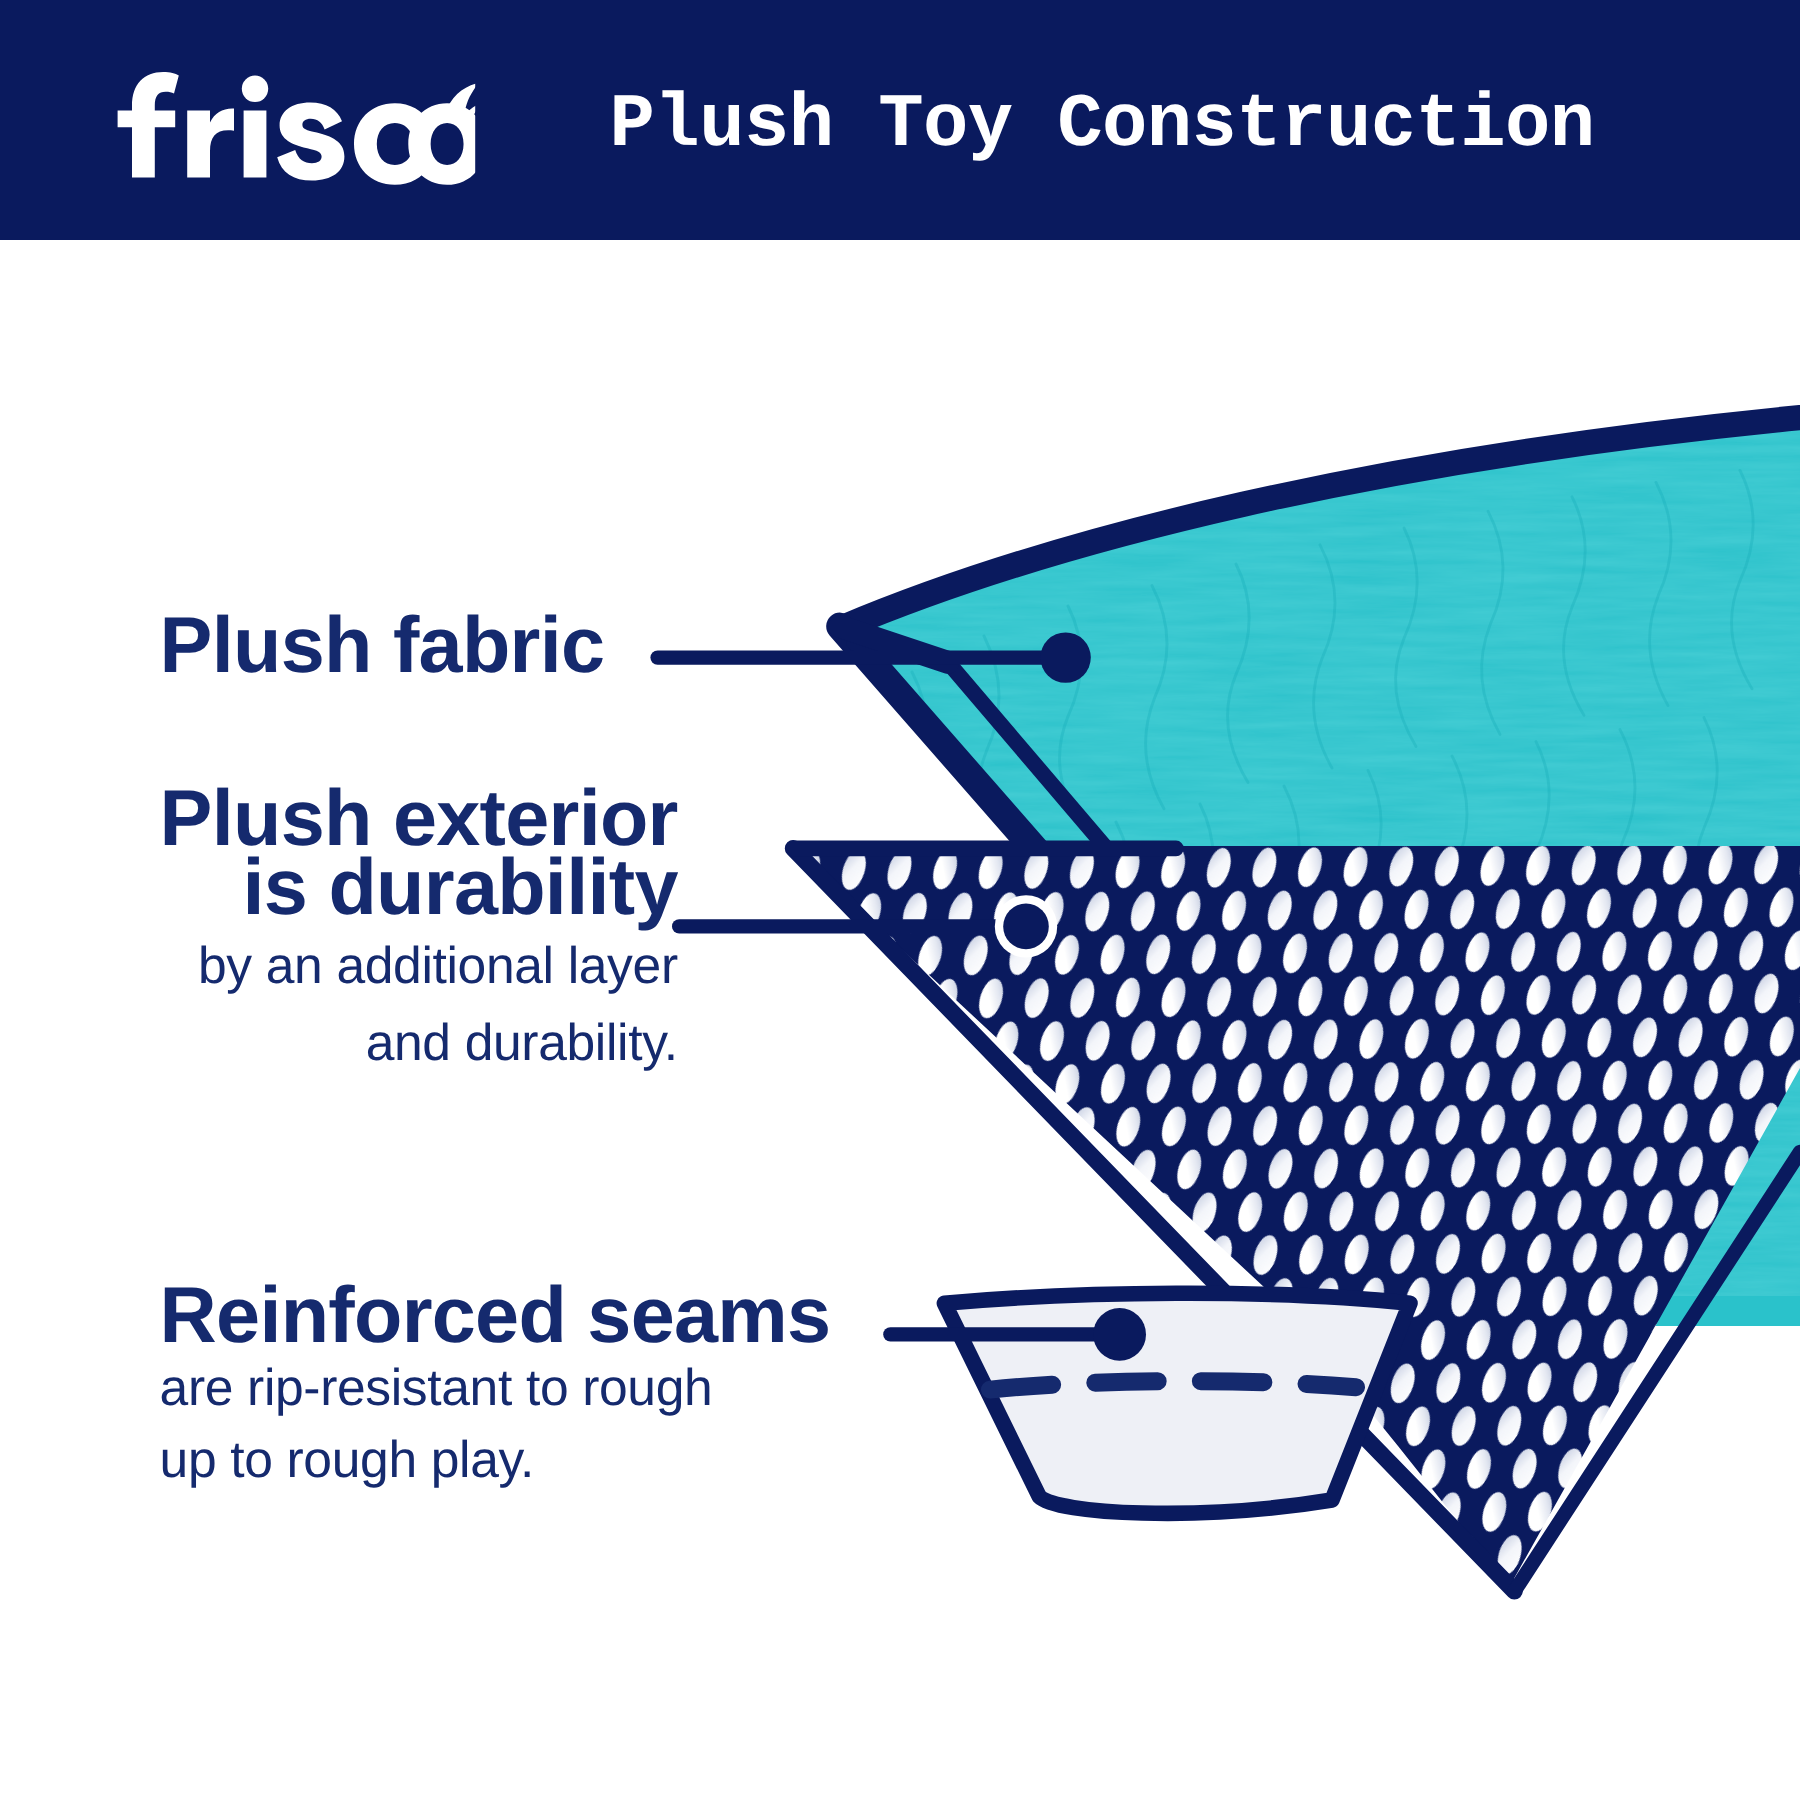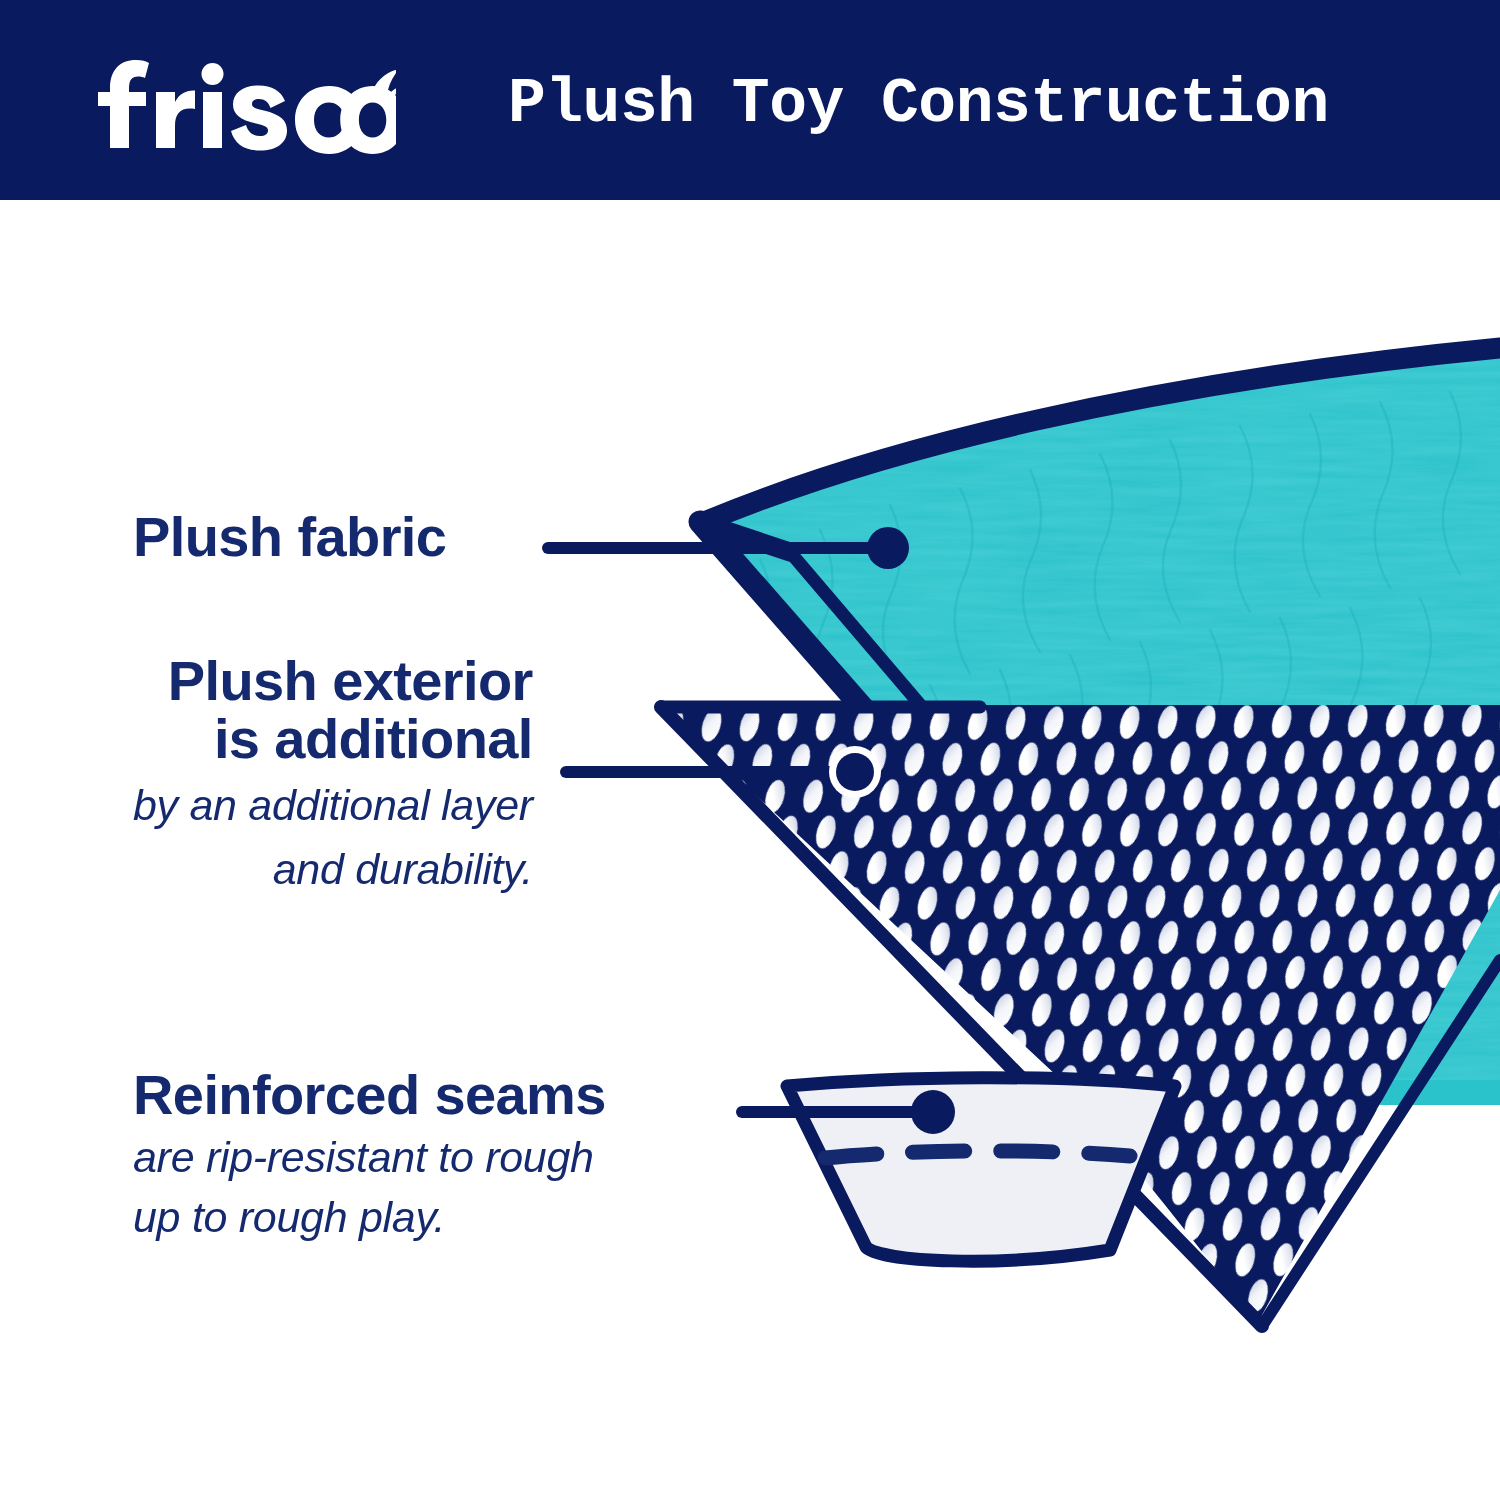--- a/index.html
+++ b/index.html
@@ -45,33 +45,32 @@
     width:1500px; height:1300px;
   }
   #illustration svg { display:block; }
 
   
   .callout {
     position:absolute;
     color:#152a6e;
   }
   .callout .headline {
-    font-size:56px;
+    font-size:66px;
     font-weight:bold;
     line-height:58px;
     letter-spacing:-0.6px;
     white-space:nowrap;
   }
   .callout .body {
     font-size:43px;
     font-weight:normal;
     line-height:54px;
     letter-spacing:-0.3px;
     white-space:nowrap;
-    font-style:italic;
   }
   #callout-plush-fabric { left:133px; top:508px; }
   #callout-plush-exterior { left:133px; top:652px;text-align:right; }
   #callout-plush-exterior .body { margin-top:10px; }
   #callout-reinforced-seams { left:133px; top:1066px; }
   #callout-reinforced-seams .body { margin-top:6px; }
 </style>
 </head>
 <body>
 
@@ -275,21 +274,21 @@
       </g>
     </svg>
   </div>
 
   <div class="callout" id="callout-plush-fabric">
     <div class="headline">Plush fabric</div>
   </div>
 
   <div class="callout" id="callout-plush-exterior">
     <div class="headline">Plush exterior</div>
-    <div class="headline">is additional</div>
+    <div class="headline">is durability</div>
     <div class="body">by an additional layer</div>
     <div class="body">and durability.</div>
   </div>
 
   <div class="callout" id="callout-reinforced-seams">
     <div class="headline">Reinforced seams</div>
     <div class="body">are rip-resistant to rough</div>
     <div class="body">up to rough play.</div>
   </div>
 

